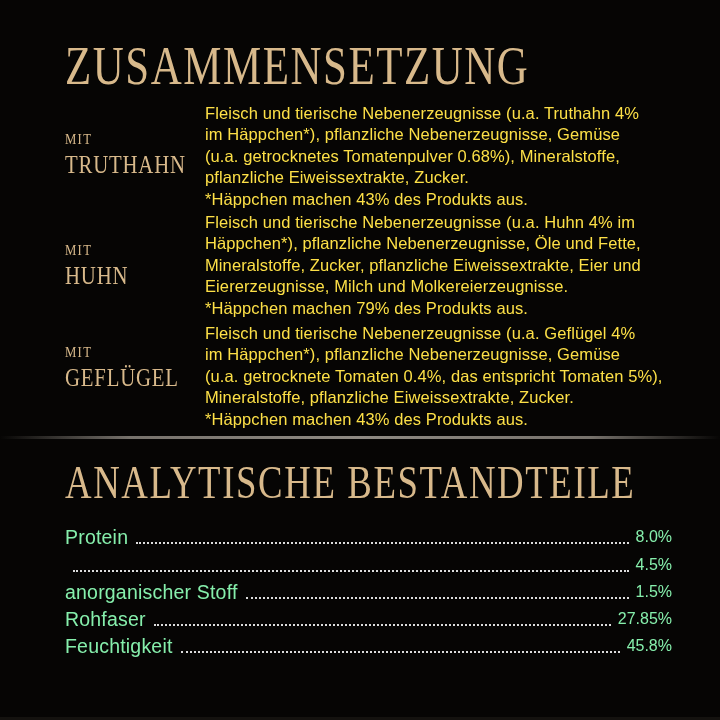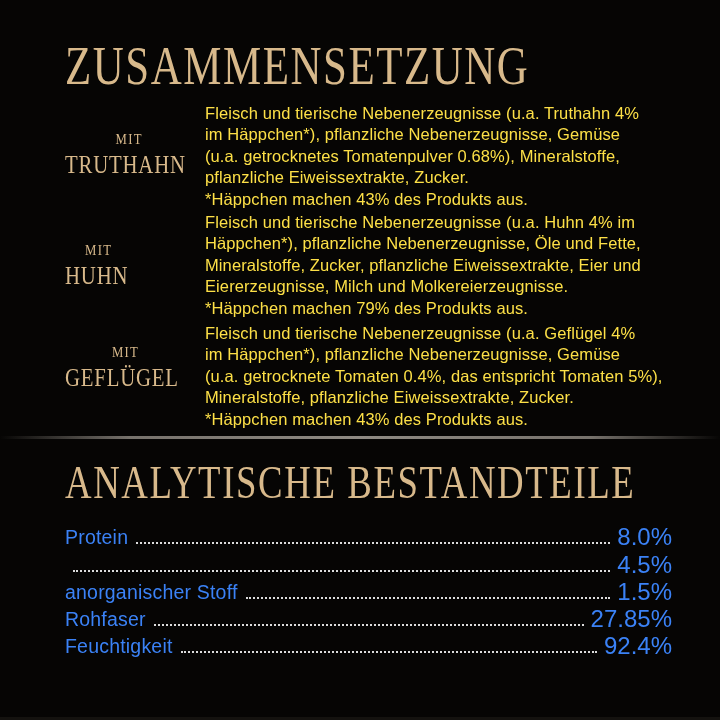--- a/index.html
+++ b/index.html
@@ -18,21 +18,21 @@
   #title-composition{
     position:absolute;left:65px;top:34px;
     font-size:55px;letter-spacing:2px;
     transform:scaleX(0.78);
   }
   #title-analytical{
     position:absolute;left:65px;top:456px;
     font-size:46px;letter-spacing:2px;
     transform:scaleX(0.80);
   }
-  .variant-label{position:absolute;left:65px;text-align:center;}
+  .variant-label{position:absolute;left:65px;}
   .variant-prefix{
     display:block;font-size:15px;letter-spacing:1.5px;
     transform:scaleX(0.85);transform-origin:left top;
     font-family:"Liberation Serif", serif;
   }
   .variant-name{
     display:block;font-size:26px;letter-spacing:1px;margin-top:2px;
     transform:scaleX(0.80);transform-origin:left top;
     font-family:"Liberation Serif", serif;
   }
@@ -55,28 +55,28 @@
       rgba(138,133,126,0.85) 18%,
       #8f8a83 50%,
       rgba(138,133,126,0.85) 82%,
       rgba(138,133,126,0) 100%);
   }
   #analytical-table{
     position:absolute;left:65px;top:523px;width:607px;
   }
   .arow{
     display:flex;align-items:flex-end;height:27.3px;
-    color:#3b82f6;
+    color:#86efac;
   }
   .alabel{font-size:19.5px;line-height:26px;white-space:nowrap;letter-spacing:0.2px;}
   .leader{
     flex:1;border-bottom:2.5px dotted #dcdcdc;
     margin:0 7px 6px 8px;min-width:20px;
   }
-  .avalue{font-size:24px;line-height:26px;white-space:nowrap;}
+  .avalue{font-size:16px;line-height:26px;white-space:nowrap;}
   #bottom-edge{
     position:absolute;left:0;bottom:0;width:720px;height:3px;
     background:#14120f;
   }
 </style>
 </head>
 <body>
 
 <div id="panel">
 
@@ -132,18 +132,18 @@
       <span class="avalue">1.5%</span>
     </div>
     <div class="arow">
       <span class="alabel">Rohfaser</span>
       <span class="leader"></span>
       <span class="avalue">27.85%</span>
     </div>
     <div class="arow">
       <span class="alabel">Feuchtigkeit</span>
       <span class="leader"></span>
-      <span class="avalue">92.4%</span>
+      <span class="avalue">45.8%</span>
     </div>
   </div>
 
   <div id="bottom-edge"></div>
 </div>
 
 </body></html>

